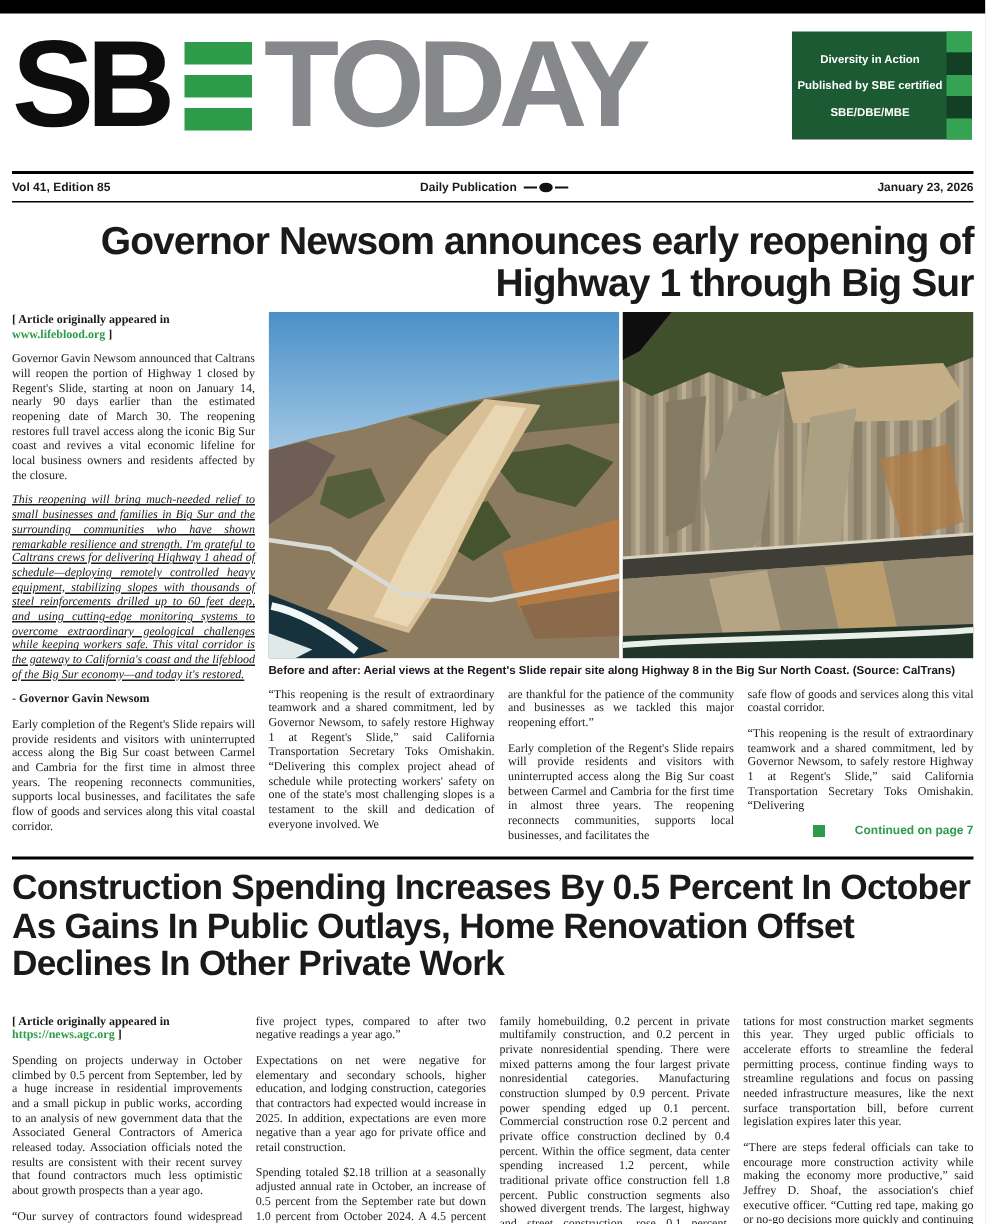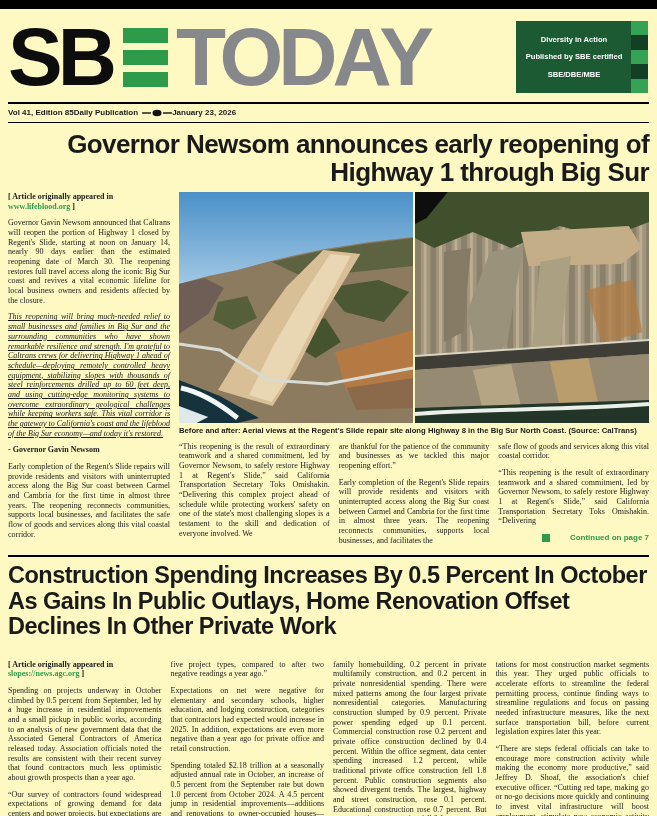--- a/index.html
+++ b/index.html
@@ -1,36 +1,36 @@
 <!DOCTYPE html>
 <html><head>
 <meta charset="utf-8">
 <style>
   html,body{margin:0;padding:0;background:#e8e8e8;}
-  .page{width:657px;height:816px;overflow:hidden;background:#fef9c3;margin:0 auto;
+  .page{width:657px;height:816px;overflow:hidden;background:#ffffff;margin:0 auto;
         font-family:"Liberation Serif", serif;color:#1a1a1a;position:relative;}
   .topbar{height:9px;background:#000;}
   
   .masthead{display:flex;justify-content:space-between;align-items:center;padding:5px 9px 2px 8px;height:86px;}
   .logo{display:flex;align-items:center;}
   .logo-sb,.logo-today{font-family:"Liberation Sans",sans-serif;font-weight:bold;font-size:82px;letter-spacing:-5px;line-height:1;}
   .logo-sb{color:#0d0d0d;}
   .logo-today{color:#86888b;margin-left:8px;}
   .logo-bars{display:flex;flex-direction:column;gap:7px;margin-left:11px;}
   .logo-bars i{display:block;width:45px;height:15px;background:#2d9b4a;}
-  .badge{width:132px;height:72px;background:#1b5a33;position:relative;display:flex;align-items:center;flex:none;}
+  .badge{width:120px;height:72px;background:#1b5a33;position:relative;display:flex;align-items:center;flex:none;}
   .badge-text{flex:1;color:#fff;font-family:"Liberation Sans",sans-serif;font-weight:bold;font-size:7.6px;
               text-align:center;line-height:2.25;padding-right:16px;}
   .badge-squares{position:absolute;right:0;top:0;bottom:0;width:17px;display:flex;flex-direction:column;}
   .badge-squares i{flex:1;}
   .badge-squares i:nth-child(odd){background:#36a254;}
   .badge-squares i:nth-child(even){background:#133f24;}
   
-  .infobar{display:flex;align-items:center;border-top:2px solid #000;
-           border-bottom:1.5px solid #000;margin:0 8px;padding:4px 0 5px;
+  .infobar{display:flex;justify-content:space-between;align-items:center;border-top:2px solid #000;
+           border-bottom:1.5px solid #000;margin:12px 8px;padding:4px 0 5px;
            font-family:"Liberation Sans",sans-serif;font-weight:bold;font-size:8px;}
   .pubcenter{display:flex;align-items:center;gap:4px;}
   
   .head1{font-family:"Liberation Sans",sans-serif;font-weight:bold;font-size:26px;line-height:1.06;
          letter-spacing:-0.6px;margin:8px 8px 6px;color:#1a1a1a;text-align:right;}
   .head2{font-family:"Liberation Sans",sans-serif;font-weight:bold;font-size:23.5px;line-height:1.08;
          letter-spacing:-0.5px;margin:6px 8px 20px;color:#1a1a1a;}
   
   .a1-body{display:grid;grid-template-columns:162px 1fr;gap:9px;margin:0 8px;}
   .bodytext p{margin:0 0 7px;text-align:justify;font-size:8px;line-height:1.21;}
@@ -188,21 +188,21 @@
   </div>
 
   <div class="divider"></div>
 
   <h2 class="head2">Construction Spending Increases By 0.5 Percent In October As Gains In Public Outlays, Home Renovation Offset Declines In Other Private Work</h2>
 
   <div class="a2-cols bodytext">
     <div>
       <p class="origin">
         <span>[ Article originally appeared in</span><br>
-        <a class="green-link">slopes://news.agc.org</a><span> ]</span>
+        <a class="green-link">https://news.agc.org</a><span> ]</span>
       </p>
       <p>Spending on projects underway in October climbed by 0.5 percent from September, led by a huge increase in residential improvements and a small pickup in public works, according to an analysis of new government data that the Associated General Contractors of America released today. Association officials noted the results are consistent with their recent survey that found contractors much less optimistic about growth prospects than a year ago.</p>
       <p>“Our survey of contractors found widespread expectations of growing demand for data centers and power projects, but expectations are subdued for all other types of projects compared to the 2025 Outlook Survey,” said Ken Simonson, the association's chief economist. “On balance, more contractors expect a decline rather than an increase in spending on</p>
     </div>
     <div>
       <p>five project types, compared to after two negative readings a year ago.”</p>
       <p>Expectations on net were negative for elementary and secondary schools, higher education, and lodging construction, categories that contractors had expected would increase in 2025. In addition, expectations are even more negative than a year ago for private office and retail construction.</p>
       <p>Spending totaled $2.18 trillion at a seasonally adjusted annual rate in October, an increase of 0.5 percent from the September rate but down 1.0 percent from October 2024. A 4.5 percent jump in residential improvements—additions and renovations to owner-occupied houses—accounted for most of the increase, along with a gain of 0.1 percent in public construction spending.</p>
 
     </div>

